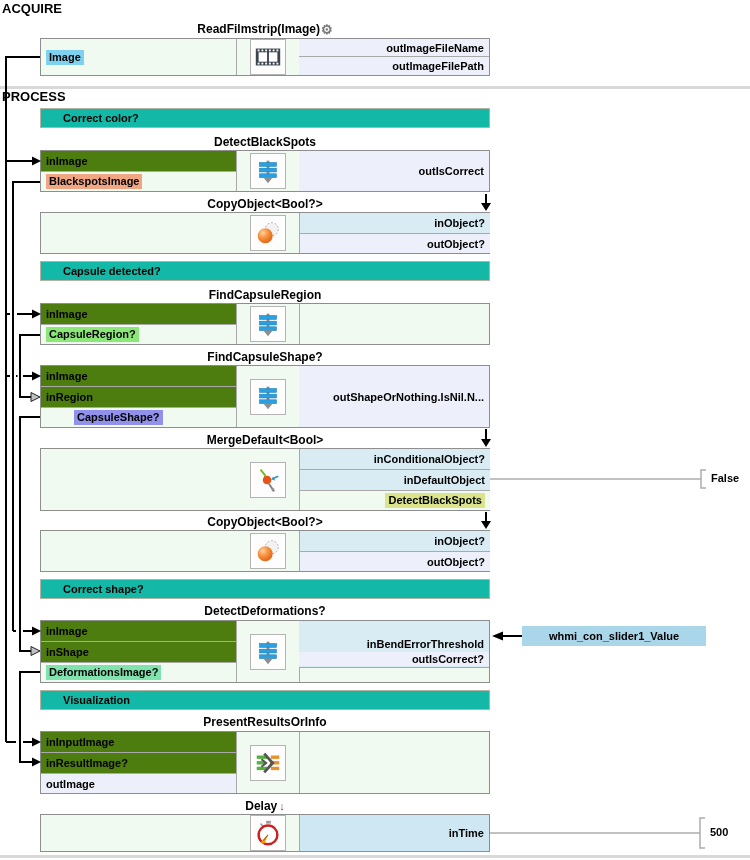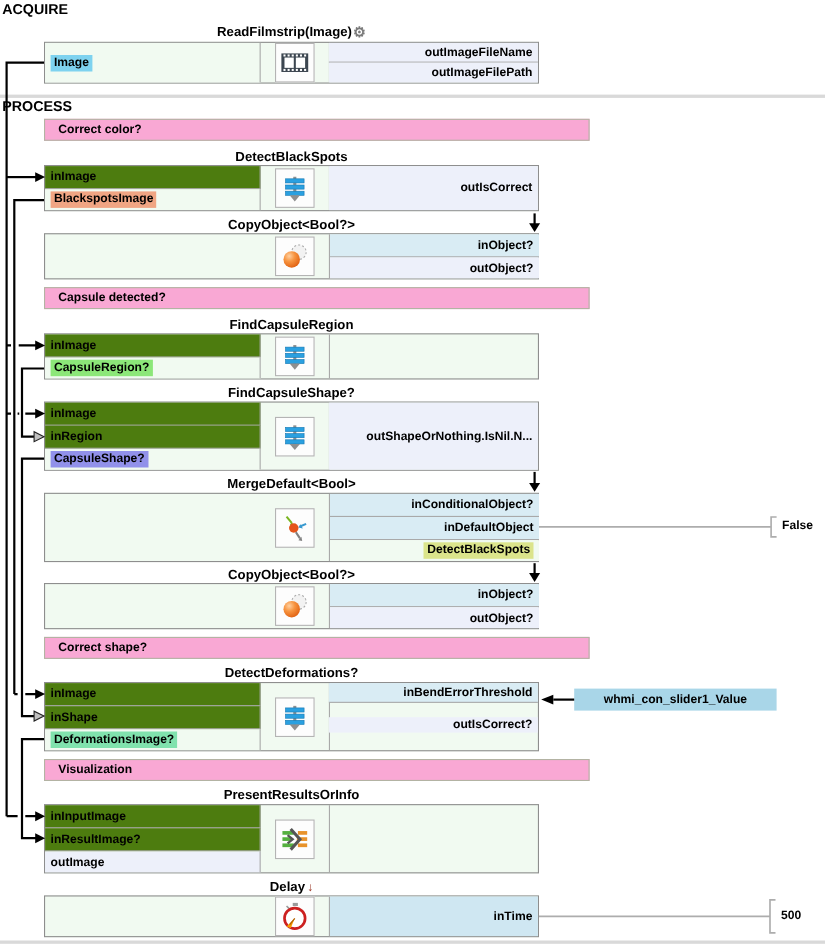--- a/index.html
+++ b/index.html
@@ -22,22 +22,22 @@
   .iconcell{position:absolute;left:196px;width:62px;top:0;bottom:0;border-right:1px solid #a9a9a9;
             display:flex;align-items:center;justify-content:center;}
   .iconbox{width:34px;height:34px;background:#fdfdfd;border:1px solid #b4b4b4;display:flex;align-items:center;justify-content:center;}
   .rcol{position:absolute;left:258px;width:190px;top:0;bottom:0;}
   .rrow{left:0;width:190px;justify-content:flex-end;padding-right:5px;border-bottom:1px solid #a9a9a9;}
   .rrow.in{background:#d9ecf4;}
   .rrow.out{background:#edf0fa;}
   .rrow.pale{background:#f1faf1;}
   .rrow.noline{border-bottom:none;}
   .chip{display:inline-block;padding:1px 3px;line-height:13px;}
-  .comment{position:absolute;left:40px;width:496px;height:20px;background:#f9a8d4;border:1px solid #b3b3a3;
-           box-sizing:border-box;font:bold 11px "Liberation Sans",sans-serif;display:flex;align-items:center;padding-left:12px;}
+  .comment{position:absolute;left:40px;width:450px;height:20px;background:#14b8a6;border:1px solid #b3b3a3;
+           box-sizing:border-box;font:bold 11px "Liberation Sans",sans-serif;display:flex;align-items:center;padding-left:22px;}
   .const-label{position:absolute;font:bold 11px "Liberation Sans",sans-serif;color:#000;}
   .src-chip{position:absolute;font:bold 11px "Liberation Sans",sans-serif;display:flex;align-items:center;justify-content:center;}
   #wires{position:absolute;left:0;top:0;pointer-events:none;}
 </style>
 </head>
 <body>
 
 <div id="canvas">
 
   <div class="section-label" style="top:1px;">ACQUIRE</div>
@@ -147,21 +147,21 @@
         </svg>
       </div>
     </div>
   </div>
 
   <div class="title" style="top:350px;">FindCapsuleShape?</div>
   <div class="block" style="top:365px;height:63px;">
     <div class="lrow in" style="top:0;height:21px;">inImage</div>
     <div class="lrow in" style="top:21px;height:21px;">inRegion</div>
     <div class="lrow pale noline" style="top:42px;height:19px;">
-      <span class="chip" style="background:#9191ea;">CapsuleShape?</span>
+      <span class="chip" style="background:#9191ea;margin-left:28px;">CapsuleShape?</span>
     </div>
     <div class="iconcell">
       <div class="iconbox">
         <svg width="30" height="30" viewBox="0 0 32 32">
           <rect x="14.5" y="5" width="3" height="18" fill="#8f8f8f"></rect>
           <rect x="7" y="7" width="18" height="4" fill="#2aa0e0" stroke="#1579b4" stroke-width="0.6"></rect>
           <rect x="7" y="13" width="18" height="4" fill="#2aa0e0" stroke="#1579b4" stroke-width="0.6"></rect>
           <rect x="7" y="19" width="18" height="4" fill="#2aa0e0" stroke="#1579b4" stroke-width="0.6"></rect>
           <polygon points="11,23 21,23 16,29" fill="#8f8f8f"></polygon>
         </svg>
@@ -227,21 +227,21 @@
         <svg width="30" height="30" viewBox="0 0 32 32">
           <rect x="14.5" y="5" width="3" height="18" fill="#8f8f8f"></rect>
           <rect x="7" y="7" width="18" height="4" fill="#2aa0e0" stroke="#1579b4" stroke-width="0.6"></rect>
           <rect x="7" y="13" width="18" height="4" fill="#2aa0e0" stroke="#1579b4" stroke-width="0.6"></rect>
           <rect x="7" y="19" width="18" height="4" fill="#2aa0e0" stroke="#1579b4" stroke-width="0.6"></rect>
           <polygon points="11,23 21,23 16,29" fill="#8f8f8f"></polygon>
         </svg>
       </div>
     </div>
     <div class="rcol">
-      <div class="rrow in" style="top:0;height:18px;">inBendErrorThreshold</div>
+      <div class="rrow in" style="top:0;height:47px;">inBendErrorThreshold</div>
       <div class="rrow out noline" style="top:31px;height:14px;">outIsCorrect?</div>
     </div>
   </div>
   <div class="src-chip" style="left:522px;top:626px;width:184px;height:20px;background:#a9d6e8;">whmi_con_slider1_Value</div>
 
   <div class="comment" style="top:690px;">Visualization</div>
 
   <div class="title" style="top:715px;">PresentResultsOrInfo</div>
   <div class="block" style="top:731px;height:63px;">
     <div class="lrow in" style="top:0;height:21px;">inInputImage</div>

